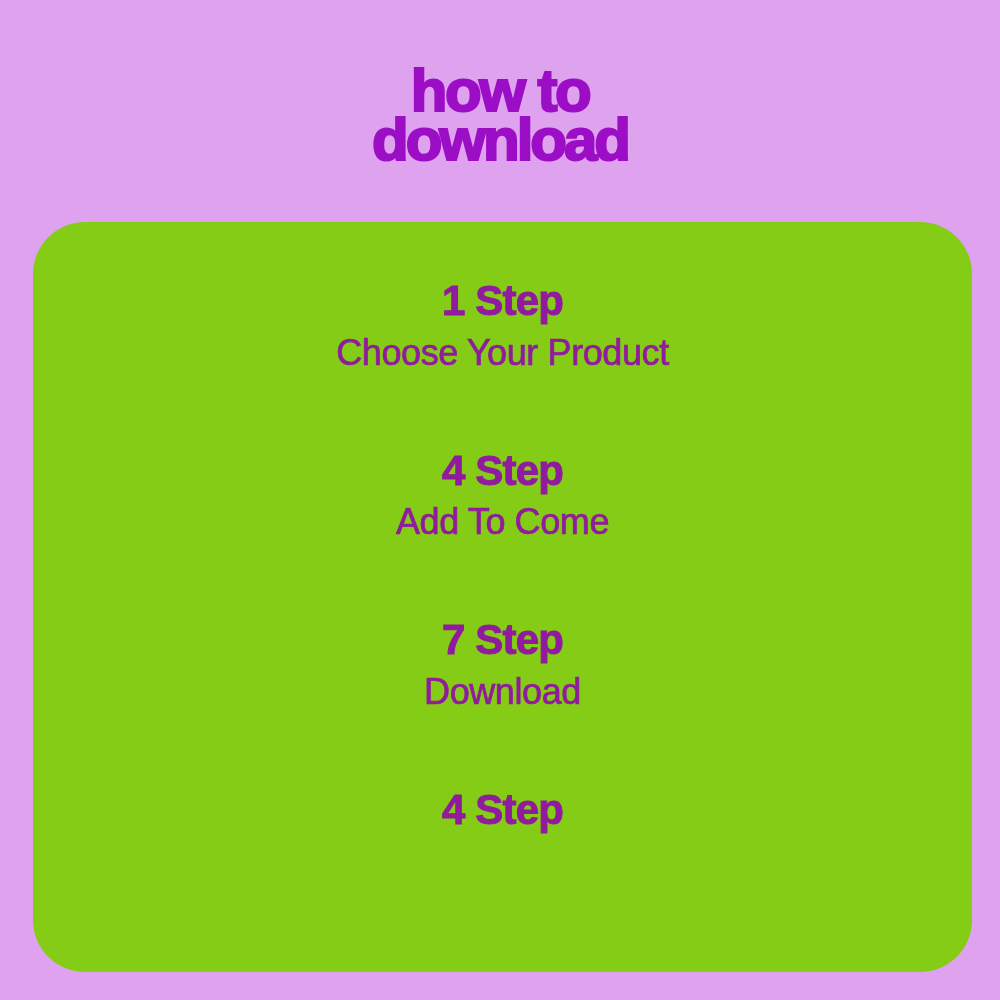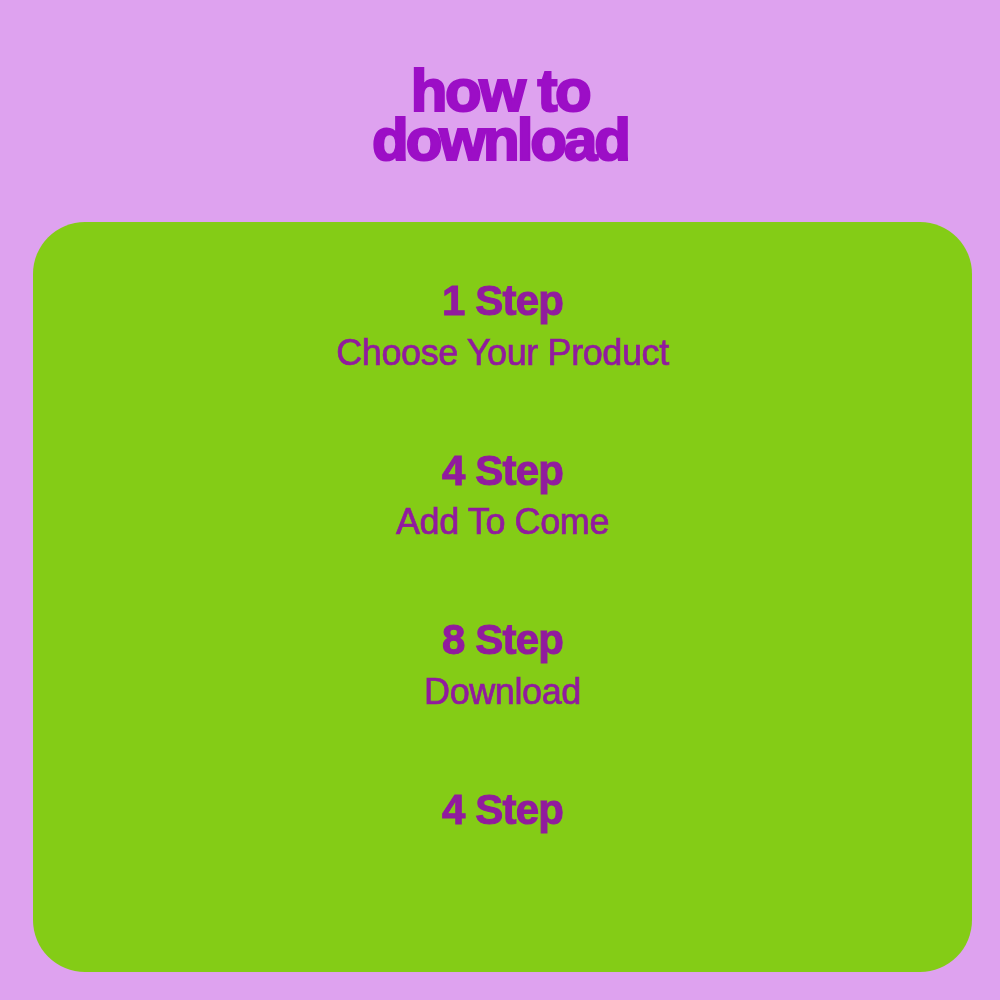--- a/index.html
+++ b/index.html
@@ -117,21 +117,21 @@
         <span class="step-title">1 Step</span>
         <span class="step-desc">Choose Your Product</span>
       </div>
 
       <div class="step">
         <span class="step-title">4 Step</span>
         <span class="step-desc">Add To Come</span>
       </div>
 
       <div class="step">
-        <span class="step-title">8 Step</span>
+        <span class="step-title">7 Step</span>
         <span class="step-desc">Download</span>
       </div>
 
       <div class="step">
         <span class="step-title">4 Step</span>
       </div>
 
     </div>
   </div>
 

